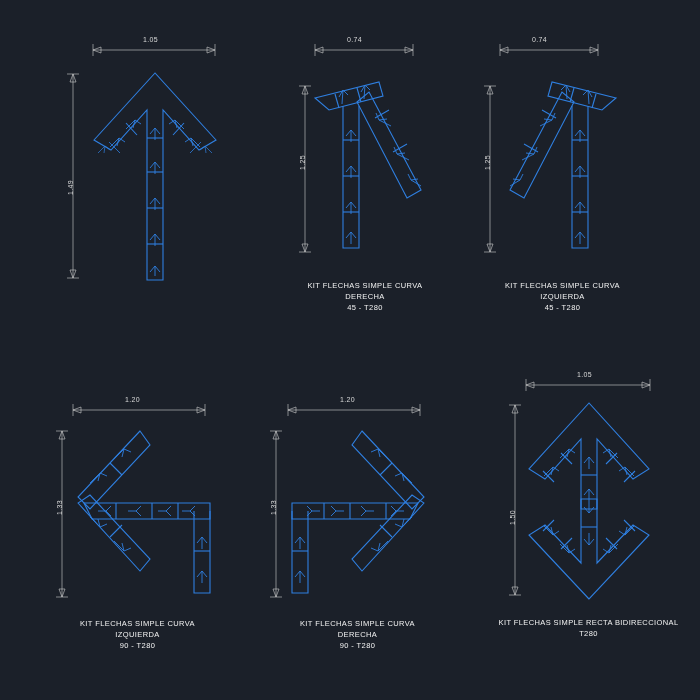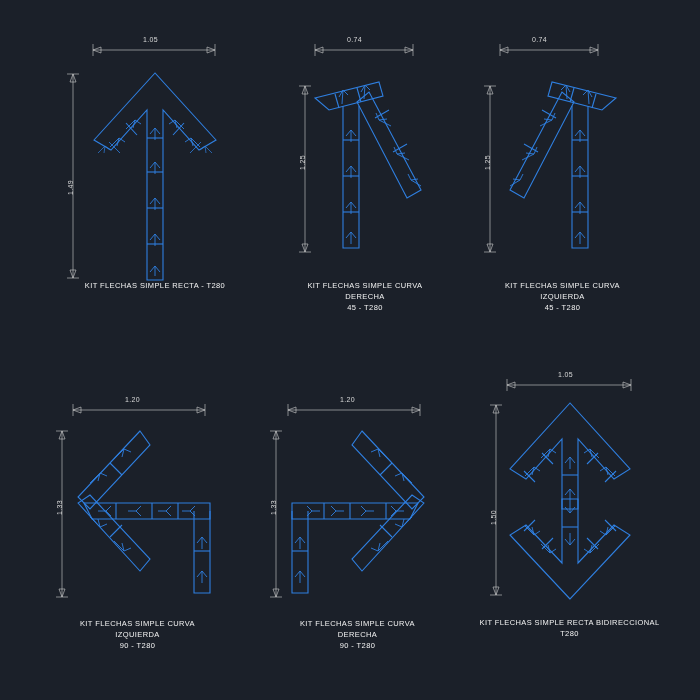--- a/index.html
+++ b/index.html
@@ -88,21 +88,20 @@
         <path d="M46 52 l-2 8 M46 52 l6 4 M46 52 l-9 9"></path>
         <path d="M30 70 l-2 8 M30 70 l6 4 M30 70 l-9 9"></path>
         <path d="M16 78 l-1 7 M16 78 l5 4 M16 78 l-7 7" stroke-width=".7"></path>
 
         <path d="M86 52 l2 8 M86 52 l-6 4 M86 52 l9 9"></path>
         <path d="M102 70 l2 8 M102 70 l-6 4 M102 70 l9 9"></path>
         <path d="M116 78 l1 7 M116 78 l-5 4 M116 78 l7 7" stroke-width=".7"></path>
       </g>
     </svg>
 
-    <div class="caption" style="left:0;top:250px;">KIT FLECHAS SIMPLE RECTA -  T280</div>
   </div>
 
   <div class="cell" style="left:275px;top:30px;width:180px;height:250px;">
     <svg width="160" height="20" style="position:absolute;left:30px;top:8px;">
       <line class="dimline" x1="10" y1="12" x2="108" y2="12"></line>
       <path class="dimline" d="M10 12 L18 9 L18 15 Z" fill="#d0d0d0"></path>
       <path class="dimline" d="M108 12 L100 9 L100 15 Z" fill="#d0d0d0"></path>
       <line class="dimtick" x1="10" y1="6" x2="10" y2="18"></line>
       <line class="dimtick" x1="108" y1="6" x2="108" y2="18"></line>
     </svg>
@@ -307,21 +306,21 @@
         <path d="M16 112 l-5 6 M16 112 l5 6 M16 112 v12"></path>
         <path d="M16 146 l-5 6 M16 146 l5 6 M16 146 v12"></path>
       </g>
     </svg>
 
     <div class="caption" style="left:0;top:248px;">KIT FLECHAS SIMPLE CURVA
 DERECHA
 90 -  T280</div>
   </div>
 
-  <div class="cell" style="left:462px;top:365px;width:215px;height:255px;">
+  <div class="cell" style="left:481px;top:365px;width:215px;height:255px;">
     <svg width="170" height="20" style="position:absolute;left:35px;top:8px;">
       <line class="dimline" x1="10" y1="12" x2="134" y2="12"></line>
       <path class="dimline" d="M10 12 L18 9 L18 15 Z" fill="#d0d0d0"></path>
       <path class="dimline" d="M134 12 L126 9 L126 15 Z" fill="#d0d0d0"></path>
       <line class="dimtick" x1="10" y1="6" x2="10" y2="18"></line>
       <line class="dimtick" x1="134" y1="6" x2="134" y2="18"></line>
     </svg>
     <div class="dimtext" style="left:96px;top:6px;">1.05</div>
 
     <svg width="20" height="210" style="position:absolute;left:22px;top:34px;">

